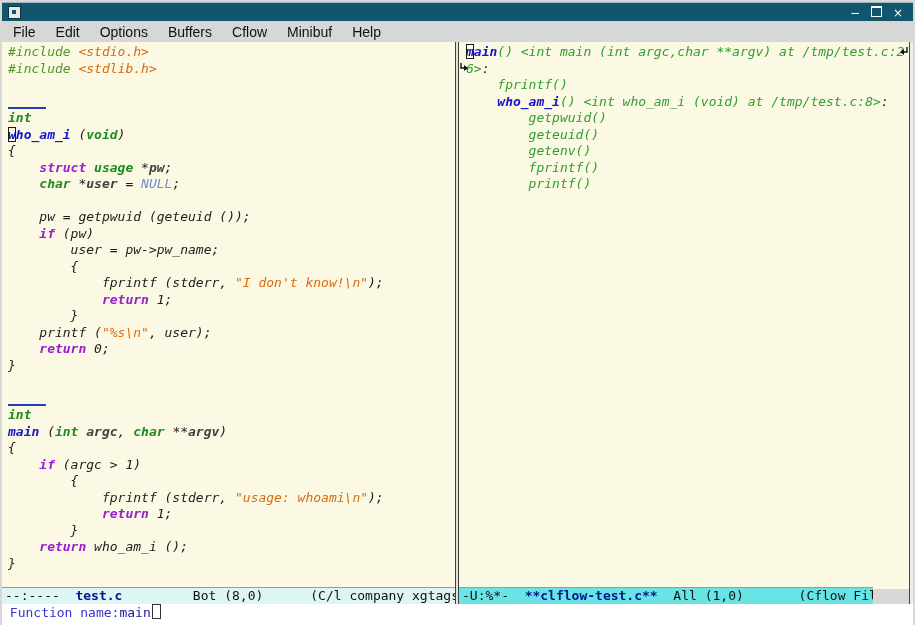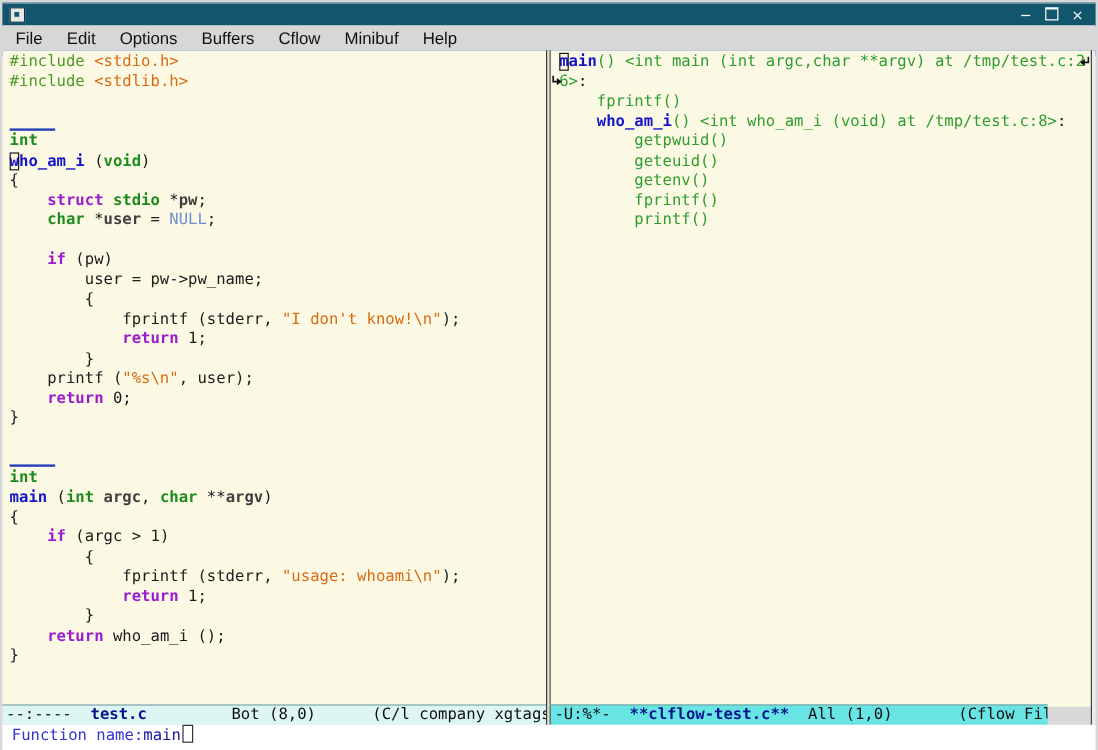--- a/index.html
+++ b/index.html
@@ -41,21 +41,21 @@
     font-size:13px;
   }
   .win-left{left:2px;top:42px;width:453px;height:545px;padding-top:2px;}
   .win-right{left:459px;top:42px;width:450px;height:545px;padding-top:2px;}
   .divider{
     left:455px;top:42px;width:4px;height:562px;
     background:#e6e3d2;border-left:1px solid #3f3f3f;border-right:1px solid #3f3f3f;
     box-sizing:border-box;
   }
   .right-strip{left:909px;top:42px;width:4px;height:562px;background:#ececec;border-left:1px solid #474747;box-sizing:border-box;}
-  .cl{height:16.5px;line-height:16.5px;white-space:pre;padding-left:7px;}
+  .cl{height:16.5px;line-height:16.5px;white-space:pre;padding-left:7px;font-style:italic;}
   .win-left .cl{padding-left:6px;}
   
   .seg.p {color:#1c1c1c;}
   .seg.pp{color:#4d9a26;}
   .seg.t {color:#1e8b1e;font-weight:bold;}
   .seg.k {color:#9a1dcf;font-weight:bold;}
   .seg.fn{color:#1414cc;font-weight:bold;}
   .seg.v {color:#404040;font-weight:bold;}
   .seg.s {color:#d96b10;}
   .seg.c {color:#6e8fd6;}
@@ -109,23 +109,24 @@
 </div>
 
 <div class="abs ed win-left" id="pane-left">
     <div class="cl"><span class="seg pp">#include </span><span class="seg s">&lt;stdio.h&gt;</span></div>
     <div class="cl"><span class="seg pp">#include </span><span class="seg s">&lt;stdlib.h&gt;</span></div>
     <div class="cl"></div>
     <div class="cl"><span class="seg hr"></span></div>
     <div class="cl"><span class="seg t">int</span></div>
     <div class="cl"><span class="seg fn cur">w</span><span class="seg fn">ho_am_i</span><span class="seg p"> (</span><span class="seg t">void</span><span class="seg p">)</span></div>
     <div class="cl"><span class="seg p">{</span></div>
-    <div class="cl"><span class="seg p">    </span><span class="seg k">struct</span><span class="seg p"> </span><span class="seg t">stdio</span><span class="seg p"> *</span><span class="seg v">pw</span><span class="seg p">;</span></div>
+    <div class="cl"><span class="seg p">    </span><span class="seg k">struct</span><span class="seg p"> </span><span class="seg t">usage</span><span class="seg p"> *</span><span class="seg v">pw</span><span class="seg p">;</span></div>
     <div class="cl"><span class="seg p">    </span><span class="seg t">char</span><span class="seg p"> *</span><span class="seg v">user</span><span class="seg p"> = </span><span class="seg c">NULL</span><span class="seg p">;</span></div>
     <div class="cl"></div>
+    <div class="cl"><span class="seg p">    pw = getpwuid (geteuid ());</span></div>
     <div class="cl"><span class="seg p">    </span><span class="seg k">if</span><span class="seg p"> (pw)</span></div>
     <div class="cl"><span class="seg p">        user = pw-&gt;pw_name;</span></div>
     <div class="cl"><span class="seg p">        {</span></div>
     <div class="cl"><span class="seg p">            fprintf (stderr, </span><span class="seg s">"I don't know!\n"</span><span class="seg p">);</span></div>
     <div class="cl"><span class="seg p">            </span><span class="seg k">return</span><span class="seg p"> 1;</span></div>
     <div class="cl"><span class="seg p">        }</span></div>
     <div class="cl"><span class="seg p">    printf (</span><span class="seg s">"%s\n"</span><span class="seg p">, user);</span></div>
     <div class="cl"><span class="seg p">    </span><span class="seg k">return</span><span class="seg p"> 0;</span></div>
     <div class="cl"><span class="seg p">}</span></div>
     <div class="cl"></div>

